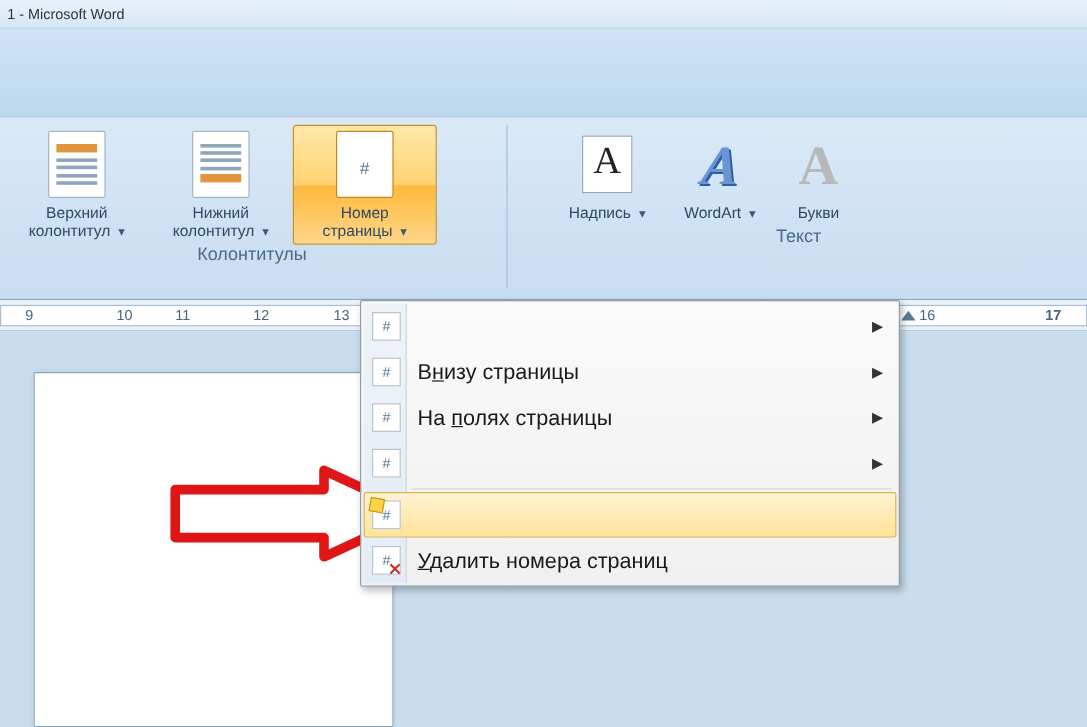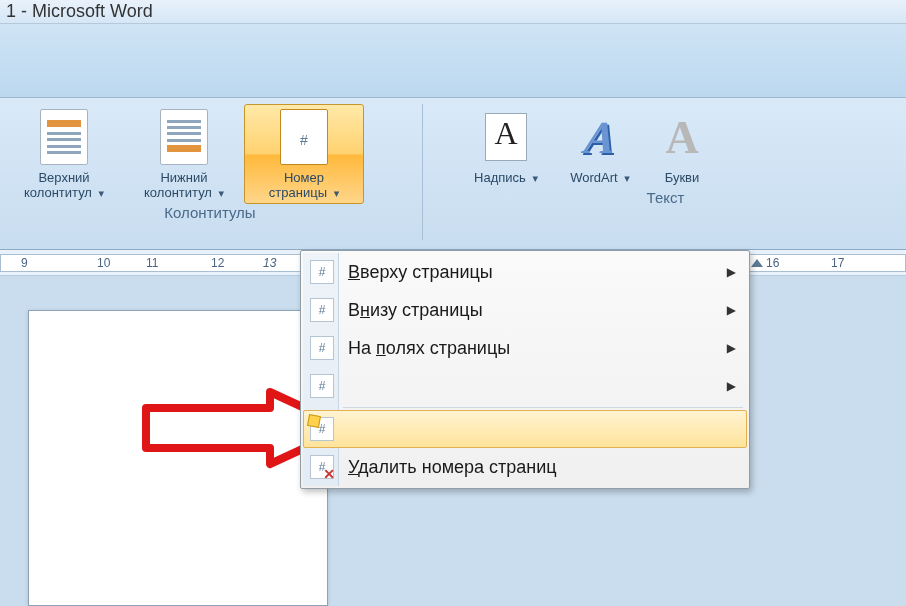--- a/index.html
+++ b/index.html
@@ -10,21 +10,21 @@
     width: 906px;
     height: 606px;
     overflow: hidden;
     position: relative;
   }
   .titlebar {
     height: 24px;
     background: linear-gradient(#e9f2fb, #d5e6f6);
     border-bottom: 1px solid #b5c9db;
     color: #333;
-    font-size: 18px;
+    font-size: 12px;
     padding: 2px 6px;
     display: flex; align-items: center;
   }
   .toolbar-gap {
     height: 74px;
     background: linear-gradient(#cfe4f5, #bcd8ef);
     border-bottom: 1px solid #9db8d1;
   }
   .ribbon {
     height: 152px;
@@ -329,41 +329,40 @@
     <div class="group-label" style="padding-right:30px;">Текст</div>
   </div>
 </div>
 
 <div class="ruler-area">
   <div class="ruler">
     <span class="num" style="left:20px;">9</span>
     <span class="num" style="left:96px;">10</span>
     <span class="num" style="left:145px;">11</span>
     <span class="num" style="left:210px;">12</span>
-    <span class="num" style="left:262px;font-style:italic;">13</span>
+    <span class="num" style="left:277px;">13</span>
     <span class="num" style="left:765px;text-align:right;">16</span>
-    <span class="num" style="left:830px;">17</span>
+    <span class="num" style="left:870px;font-weight:bold;">17</span>
     <div class="tabstop" style="left:750px;"></div>
   </div>
 </div>
 
 <div class="doc-area">
   <div class="page"></div>
 
   <svg class="arrow-ind" width="220" height="88">
     <polygon points="6,22 130,22 130,6 208,42 130,78 130,62 6,62" fill="#ffffff" stroke="#e01515" stroke-width="8" stroke-linejoin="round"></polygon>
   </svg>
 </div>
 
 <div class="menu">
   <div class="iconcol"></div>
 
   <div class="menu-item">
     <div class="micon">#</div>
-    <span><span class="ul">В</span>верху страницы</span>
     <span class="subarr">▶</span>
   </div>
   <div class="menu-item">
     <div class="micon">#</div>
     <span>В<span class="ul">н</span>изу страницы</span>
     <span class="subarr">▶</span>
   </div>
   <div class="menu-item">
     <div class="micon">#</div>
     <span>На <span class="ul">п</span>олях страницы</span>

